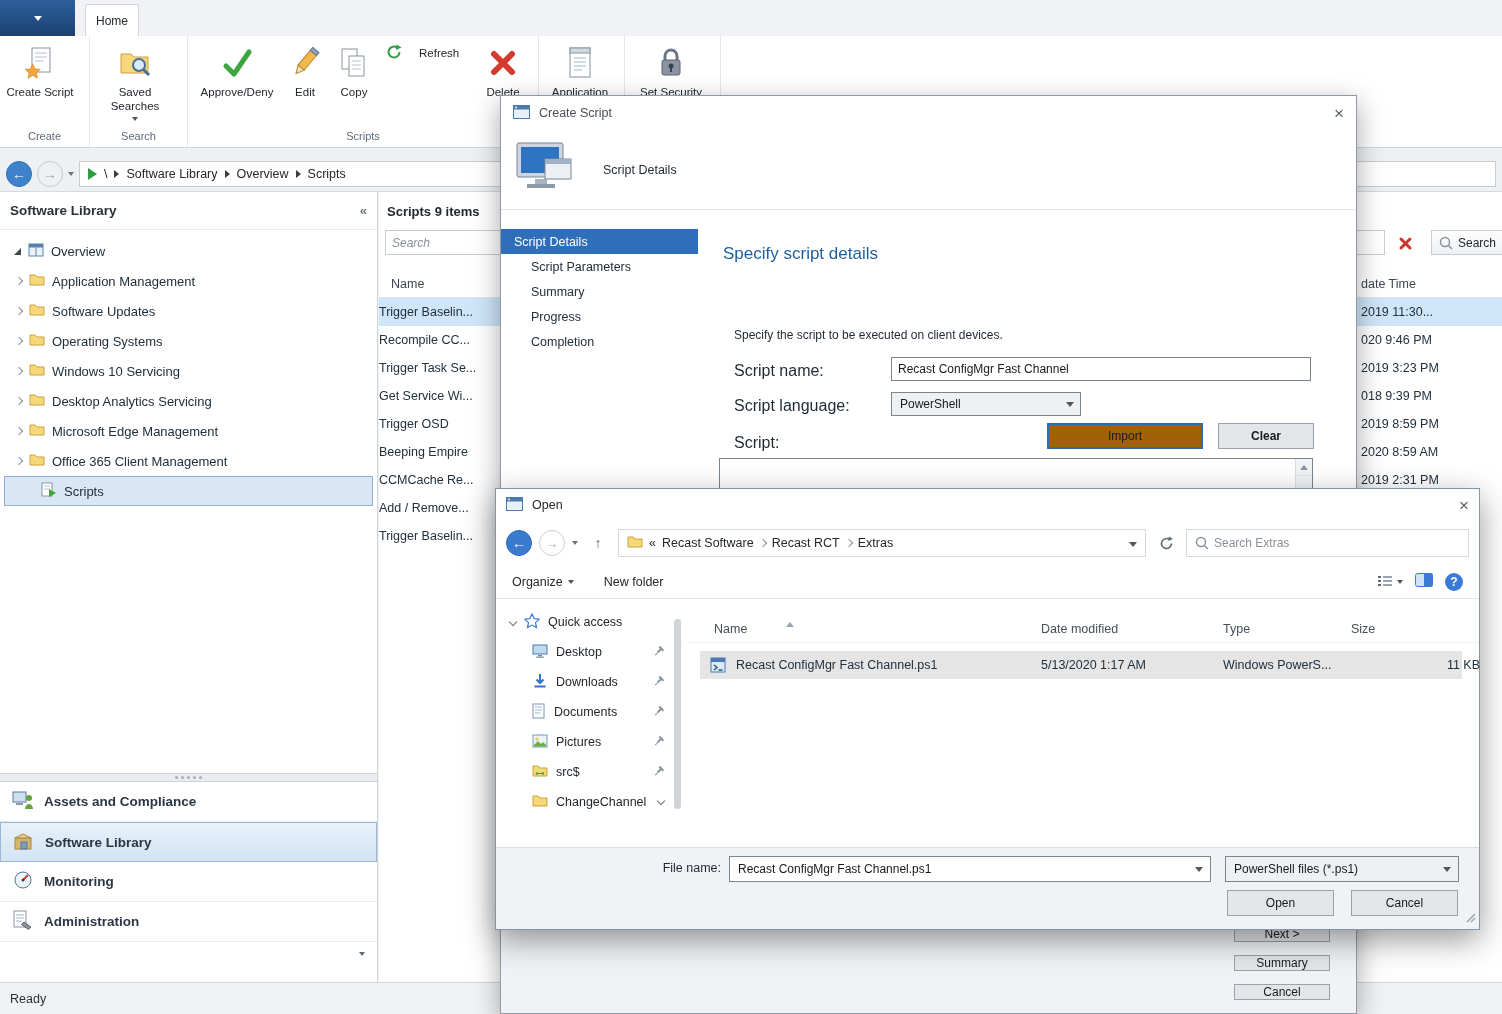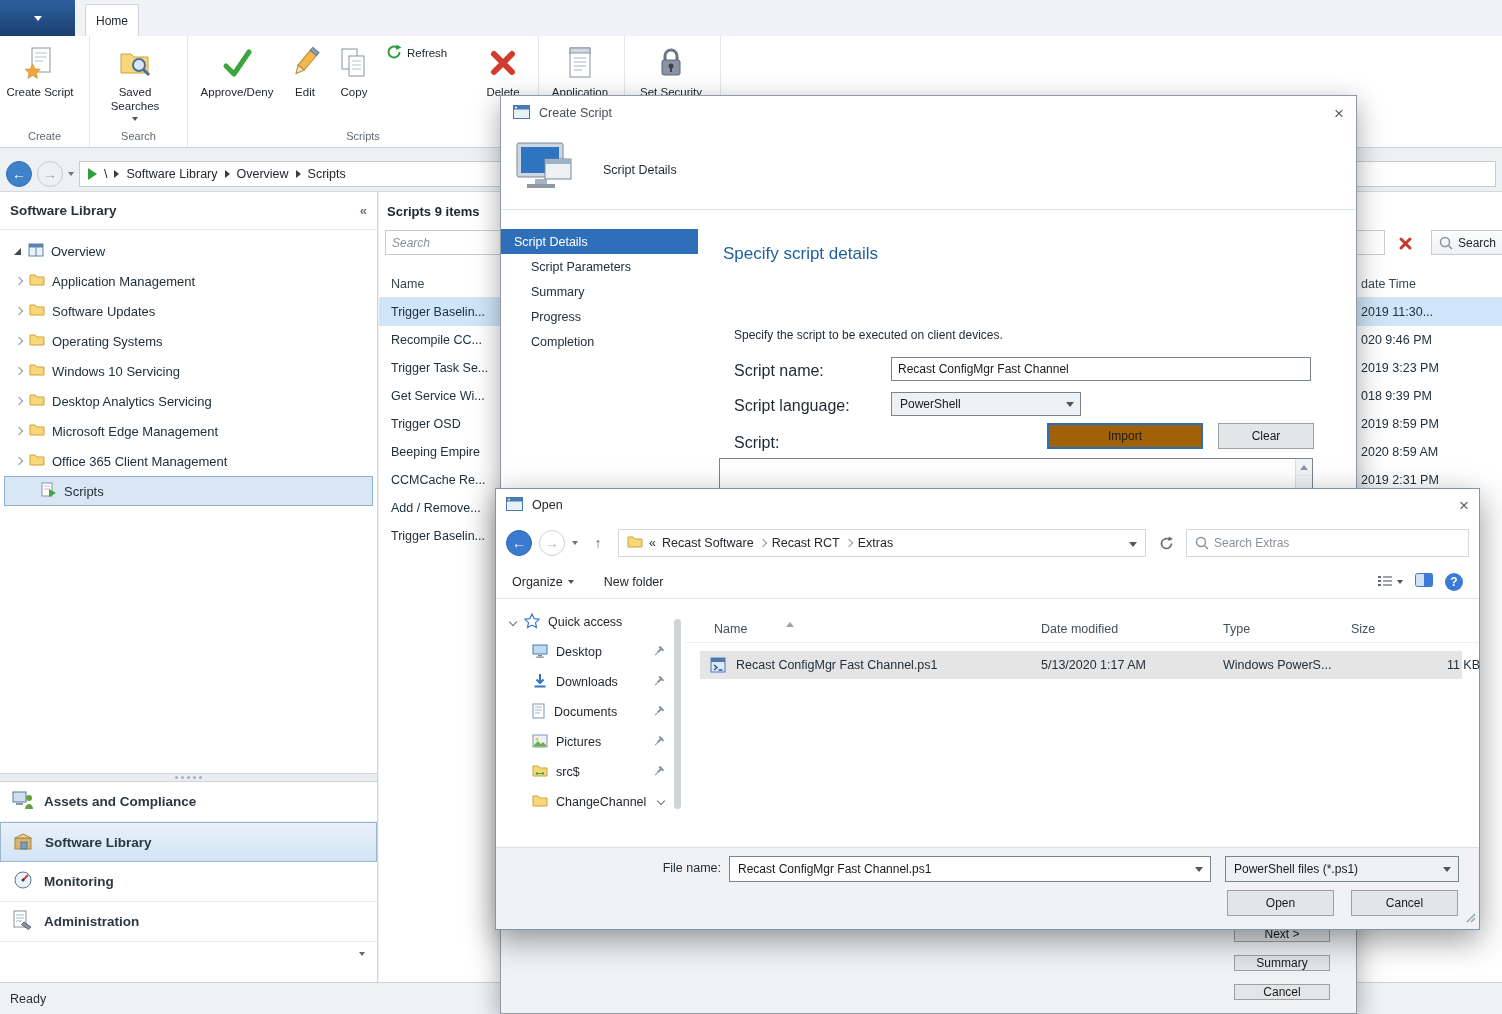--- a/index.html
+++ b/index.html
@@ -25,21 +25,21 @@
   .tab-home{position:absolute;left:85px;top:4px;width:54px;height:33px;background:#fff;border:1px solid #d0d4d8;border-bottom:none;border-radius:2px 2px 0 0;display:flex;align-items:center;justify-content:center;font-size:12px;color:#23282d;}
 
   
   .ribbon{position:absolute;left:0;top:36px;width:100%;height:112px;background:#fff;border-bottom:1px solid #d4d7da;display:flex;}
   .rgroup{height:100%;border-right:1px solid #e5e7e9;display:flex;flex-direction:column;}
   .rgroup-buttons{flex:1;display:flex;align-items:flex-start;padding:4px 4px 0;}
   .rgroup-label{height:19px;text-align:center;font-size:11px;color:#5f6a75;line-height:16px;}
   .bigbtn{display:flex;flex-direction:column;align-items:center;padding-top:4px;gap:3px;cursor:default;}
   .bigbtn .ricon{height:38px;display:flex;align-items:center;justify-content:center;}
   .bigbtn .blabel{font-size:11.5px;text-align:center;line-height:1.25;color:#23282d;display:flex;align-items:center;gap:3px;flex-wrap:wrap;justify-content:center;}
-  .smallbtn{display:flex;align-items:center;gap:5px;height:24px;padding:2px 6px 0;font-size:11.5px;color:#23282d;}
+  .smallbtn{display:flex;align-items:center;gap:17px;height:24px;padding:2px 6px 0;font-size:11.5px;color:#23282d;}
   .refresh-col{display:flex;flex-direction:column;width:92px;}
 
   
   .gapband{position:absolute;left:0;top:148px;width:100%;height:8px;background:#eef1f4;}
   .addrbar{position:absolute;left:0;top:156px;width:100%;height:36px;background:#eef1f4;border-bottom:1px solid #d6dade;display:flex;align-items:center;padding:0 6px;gap:5px;}
   .navcircle{width:26px;height:26px;border-radius:50%;display:flex;align-items:center;justify-content:center;font-size:14px;flex:0 0 auto;}
   .navcircle.back{background:#3f82cc;border:1px solid #2f6db4;color:#fff;}
   .navcircle.fwd{background:#eef1f4;border:1px solid #c4cbd2;color:#9aa4ae;}
   .breadcrumb{flex:1;height:26px;background:#fff;border:1px solid #c9cdd2;display:flex;align-items:center;padding:0 8px;gap:7px;font-size:12.5px;color:#23282d;}
 
@@ -68,21 +68,21 @@
   .ml-searchwrap input{border:none;outline:none;width:100%;font-family:"Liberation Sans",sans-serif;font-size:12px;color:#23282d;background:transparent;}
   .ml-searchwrap input::placeholder{font-style:italic;color:#8a9097;}
   .ml-clear{position:absolute;left:1014px;top:40px;width:24px;height:22px;display:flex;align-items:center;justify-content:center;}
   .ml-searchbtn{position:absolute;left:1052px;top:38px;width:90px;height:25px;border:1px solid #c9cdd2;background:linear-gradient(#fdfdfd,#eef1f4);display:flex;align-items:center;gap:5px;padding:0 7px;font-size:12px;color:#23282d;}
   .ml-headrow{position:absolute;left:0;top:80px;width:100%;height:26px;border-bottom:1px solid #e2e5e8;font-size:12.5px;color:#3c4752;}
   .ml-headrow .hname{position:absolute;left:12px;top:5px;}
   .ml-headrow .htime{position:absolute;left:982px;top:5px;}
   .ml-rows{position:absolute;left:0;top:106px;width:100%;}
   .mlrow{position:relative;height:28px;display:flex;align-items:center;font-size:12.5px;color:#22303c;}
   .mlrow.selected{background:#cfe6fa;}
-  .mlrow .nm{padding-left:12px;}
+  .mlrow .nm{}
   .mlrow .tm{position:absolute;left:982px;}
 
   
   .btn{height:26px;min-width:96px;background:#e3e6e9;border:1px solid #99a2ab;font-size:12px;display:flex;align-items:center;justify-content:center;color:#1a1a1a;padding:0 10px;}
   .btn.disabled{color:#9aa3ac;background:#edeff1;border-color:#c5cbd1;}
   .btn.primary{border:2px solid #2a6db8;background:#a16207;}
 
   
   .dlg-create{position:absolute;left:500px;top:95px;width:857px;height:919px;background:#fff;border:1px solid #8f9aa6;box-shadow:0 8px 26px rgba(0,0,0,.35);z-index:10;}
   .dc-title{height:34px;display:flex;align-items:center;padding:0 12px;gap:9px;}
@@ -548,21 +548,21 @@
         <input class="txt" style="left: 193px; top: 147px; width: 420px;" value="Recast ConfigMgr Fast Channel">
         <span class="frm-label" style="left:36px;top:187px;">Script language:</span>
         <div class="combo" style="left:193px;top:182px;width:190px;">
           <span>PowerShell</span>
           <span class="cdown"></span>
         </div>
         <span class="frm-label" style="left:36px;top:224px;">Script:</span>
         <div class="btn primary" style="position:absolute;left:349px;top:213px;width:156px;">
             <span>Import</span>
           </div>
-        <div class="btn" style="position:absolute;left:520px;top:213px;width:93px;">
+        <div class="btn" style="position:absolute;left:520px;top:213px;width:93px;font-weight:bold;">
             <span>Clear</span>
           </div>
         <div class="dc-script-area">
           <div class="vscroll">
             <div class="arrowbox">
                 <span class="cup"></span>
               </div>
           </div>
         </div>
       </div>

